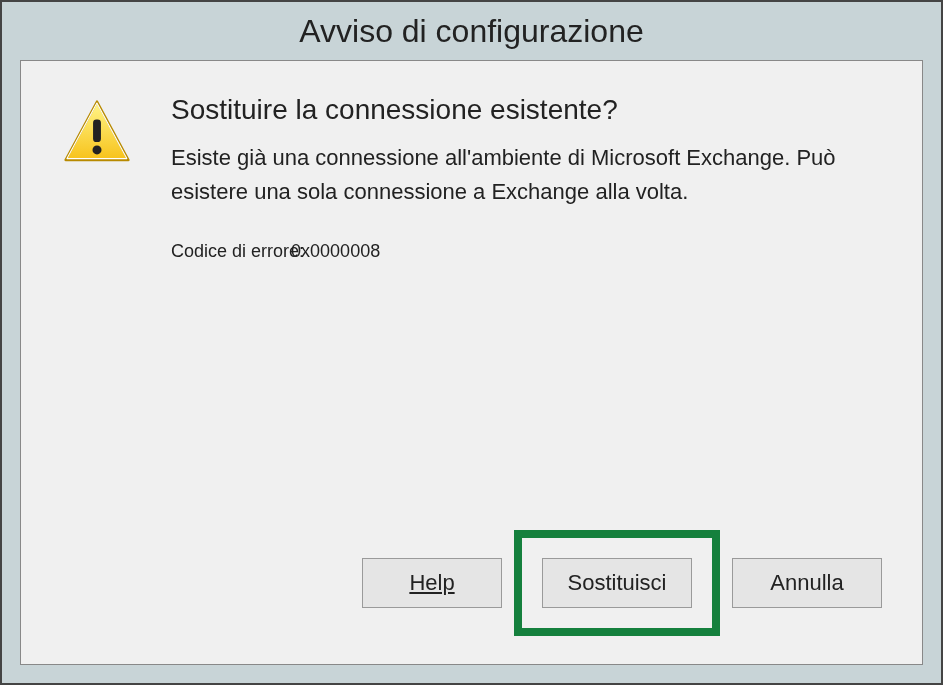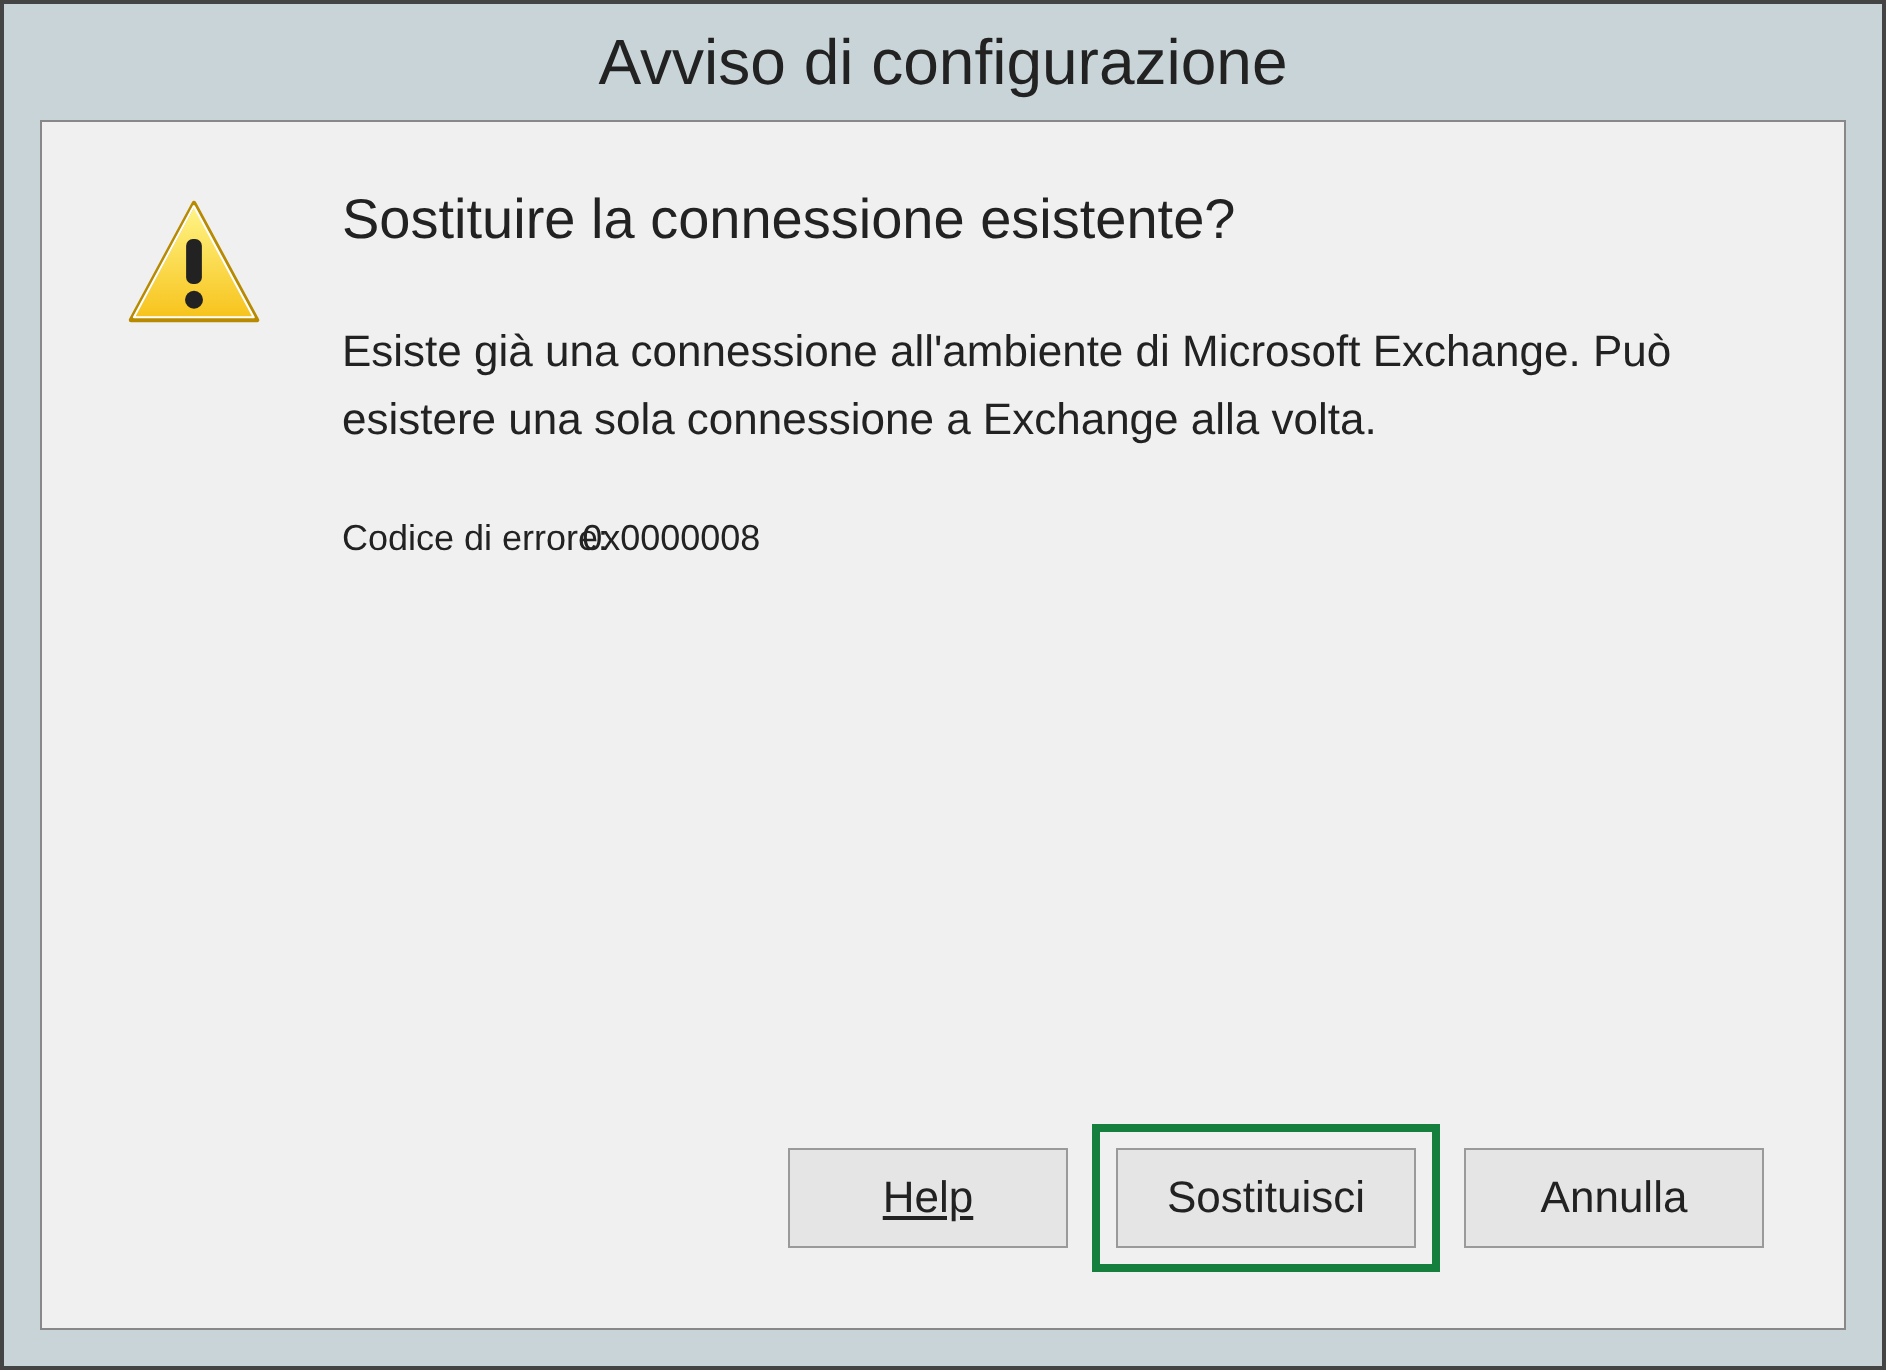--- a/index.html
+++ b/index.html
@@ -53,21 +53,21 @@
       height: 72px;
     }
     .text-area {
       flex: 1;
       padding-left: 30px;
       color: #222;
     }
     .headline {
       font-size: 28px;
       line-height: 1.35;
-      margin-bottom: 30px;
+      margin-bottom: 12px;
       font-weight: 400;
     }
     .body-p {
       font-size: 22px;
       line-height: 1.55;
       margin-bottom: 30px;
       font-weight: 400;
     }
     .error-line {
       font-size: 18px;
@@ -97,22 +97,22 @@
       align-items: center;
       justify-content: center;
       cursor: pointer;
       padding: 0 18px;
     }
     .btn-help {
       min-width: 140px;
       text-decoration: underline;
     }
     .highlight {
-      border: 4px solid #15803d;
-      padding: 8px;
+      border: 8px solid #15803d;
+      padding: 20px;
       display: flex;
     }
     .highlight .btn {
       min-width: 150px;
     }
   </style>
 </head>
 <body>
 
 <div class="outer-frame">

